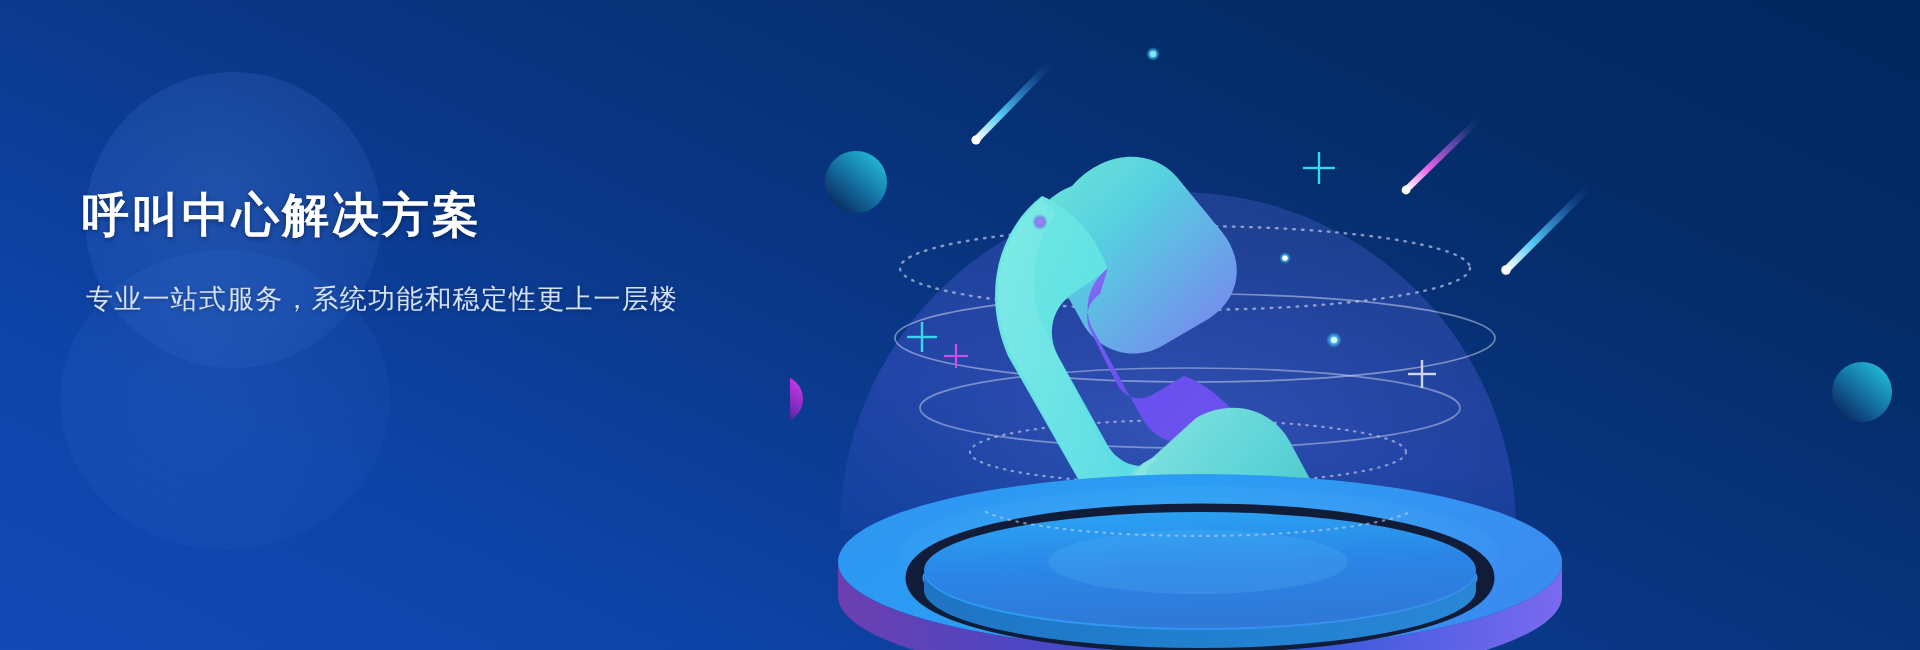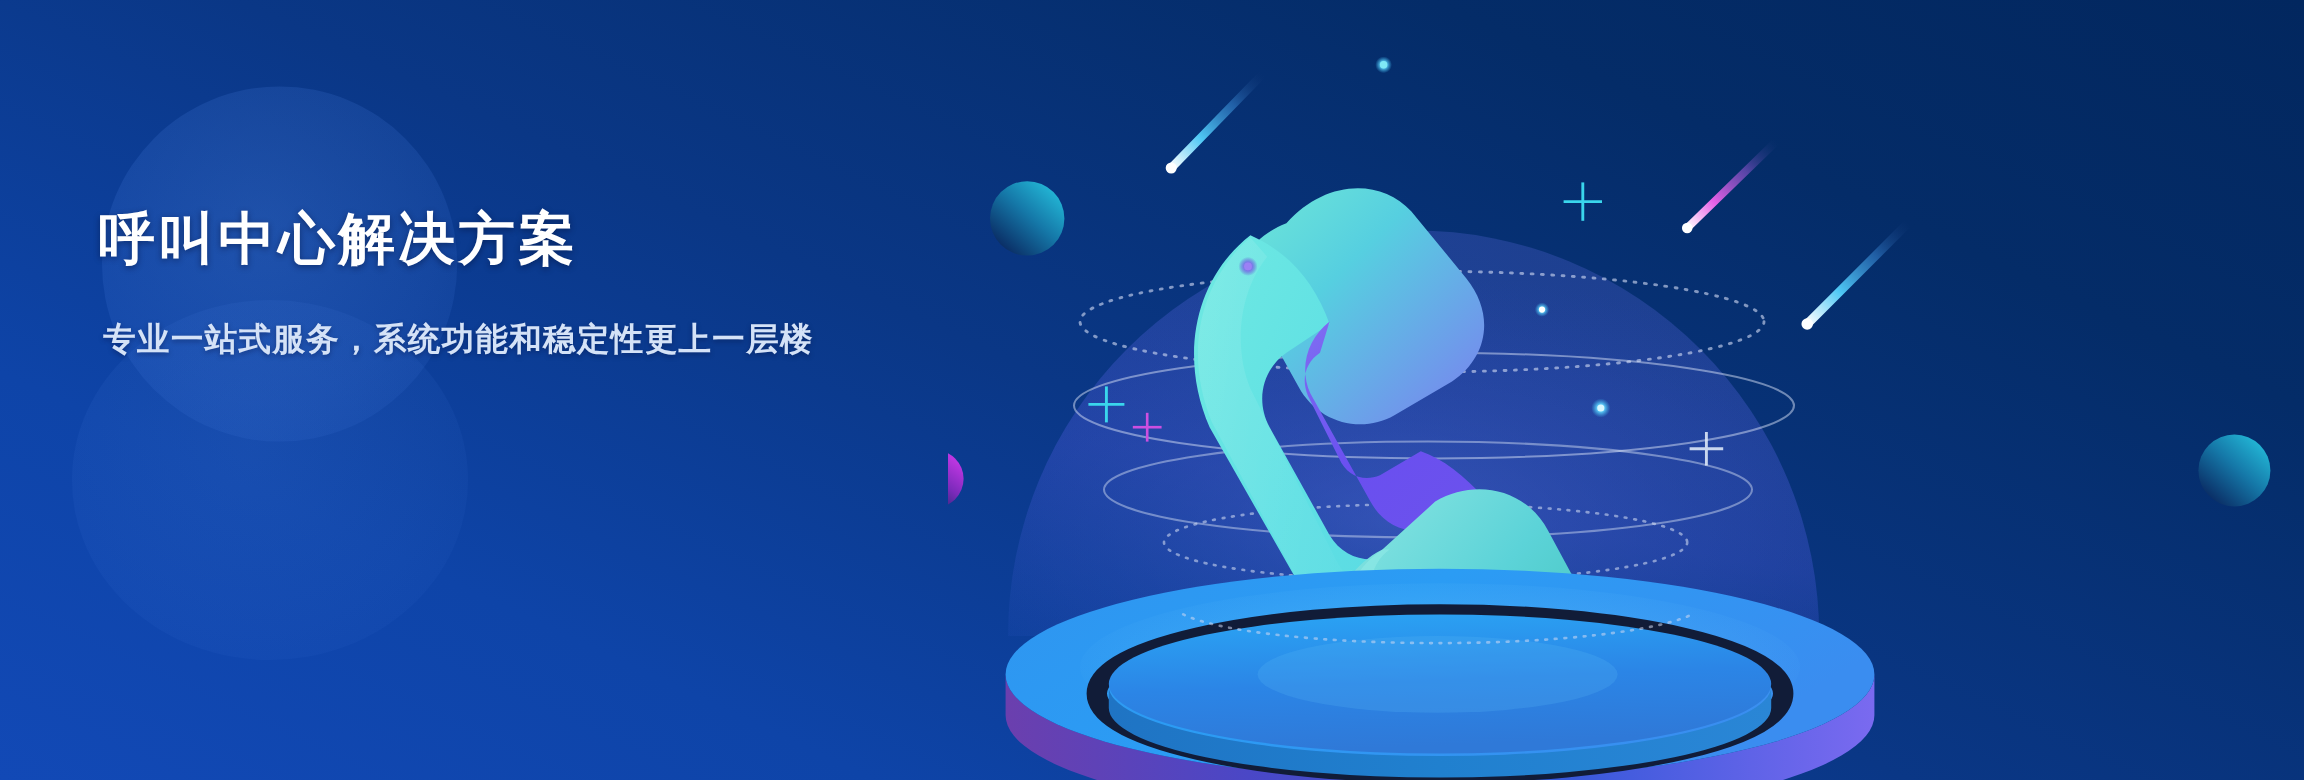--- a/index.html
+++ b/index.html
@@ -12,34 +12,34 @@
     background:linear-gradient(205deg,#02275f 0%,#042c68 22%,#0a3786 52%,#0e44a8 78%,#1249b6 100%);
   }
   
   .wm-circle{
     position:absolute;
     border-radius:50%;
     background:radial-gradient(circle at 45% 40%,rgba(86,140,232,.26),rgba(70,125,225,.17) 60%,rgba(60,115,215,.04) 100%);
     pointer-events:none;
   }
   
-  .text-block{position:absolute;left:82px;top:170px;width:820px;}
+  .text-block{position:absolute;left:82px;top:186px;width:820px;}
   .hero-title{
     margin:0;
     font-size:47px;
     font-weight:700;
     letter-spacing:3px;
     color:#ffffff;
     line-height:1.25;
     text-shadow:0 2px 5px rgba(0,10,45,.45);
   }
   .hero-sub{
     margin:36px 0 0 4px;
     font-size:27px;
-    font-weight:700;
+    font-weight:400;
     letter-spacing:1.2px;
     color:#d4e2f7;
     line-height:1.4;
     text-shadow:0 1px 4px rgba(0,10,45,.35);
   }
   
   #illus{position:absolute;left:790px;top:0;width:1130px;height:650px;}
   #illus svg{display:block;width:100%;height:100%;}
 </style>
 </head>

